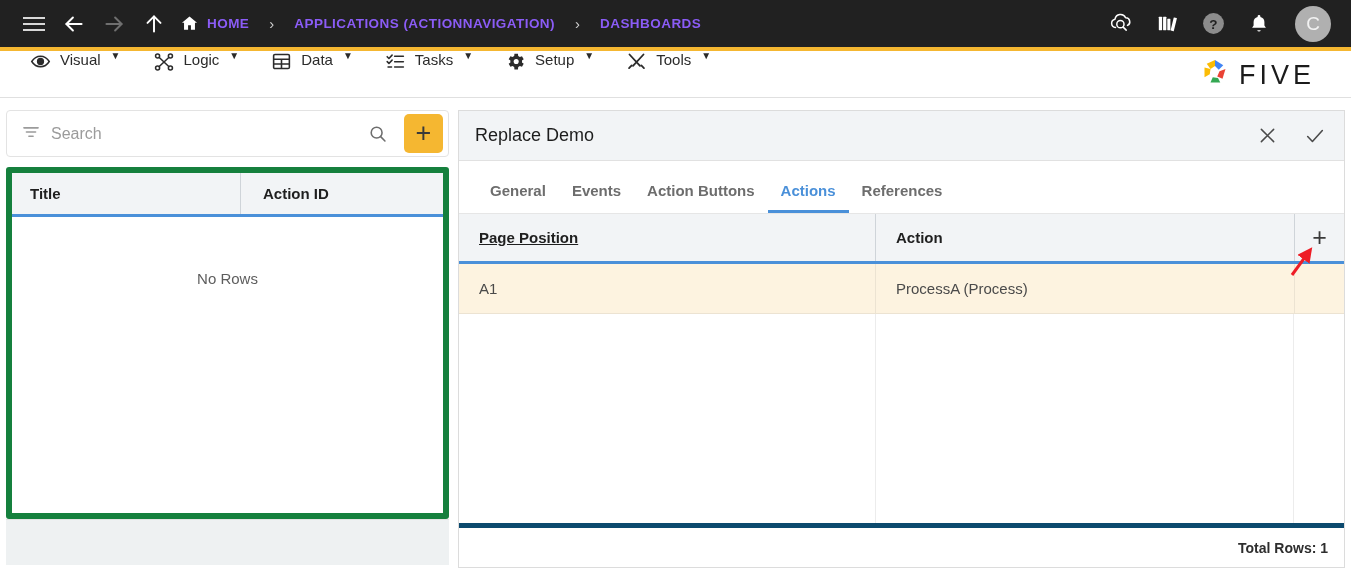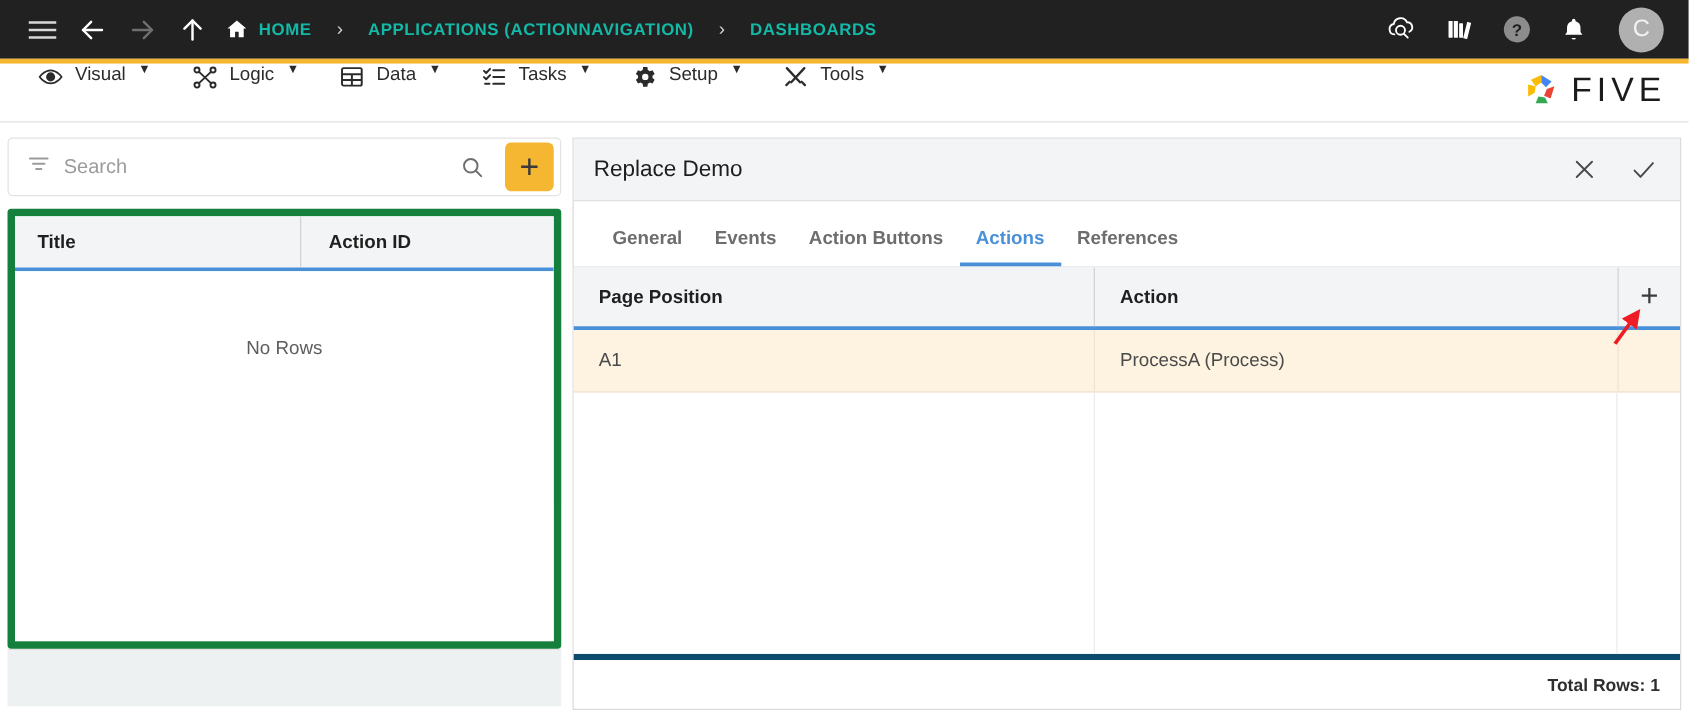--- a/index.html
+++ b/index.html
@@ -26,21 +26,21 @@
     width: 40px; height: 40px;
     display: flex; align-items: center; justify-content: center;
     color: #ffffff; flex: none;
   }
   .tb-icon.dim { color: #6f6f6f; }
   .hamburger { display: flex; flex-direction: column; gap: 4px; }
   .hamburger span { display: block; width: 22px; height: 2px; background: #d8d8d8; }
 
   .crumb {
     display: flex; align-items: center; gap: 8px;
-    color: #14b8a6; font-size: 13.5px; font-weight: bold;
+    color: #8b5cf6; font-size: 13.5px; font-weight: bold;
     letter-spacing: .45px; white-space: nowrap;
     padding: 0 6px; height: 47px;
   }
   .crumb-sep {
     color: #cfcfcf; font-size: 15px; padding: 0 14px;
     display: flex; align-items: center; height: 47px;
   }
   .home-icon { display: inline-flex; align-items: center; }
   .spacer { flex: 1 1 auto; }
 
@@ -60,22 +60,22 @@
   }
   .menu-item {
     display: flex; align-items: flex-start; gap: 9px;
     height: 47px; padding: 0 16px;
     color: #2b2b2b; font-size: 15px; cursor: default;
   }
   .menu-item .mlabel { font-weight: normal; }
   .caret { font-size: 10px; line-height: 1; margin-left: 1px; }
 
   .brand {
-    position: absolute; right: 18px; top: 57px;
-    display: flex; align-items: flex-start; gap: 9px;
+    position: absolute; right: 36px; top: 57px;
+    display: flex; align-items: flex-end; gap: 9px;
   }
   .brand-word {
     font-size: 27px; letter-spacing: 4px; color: #1b1b1b;
     font-family: "Liberation Sans", sans-serif;
   }
 
   
   .left-panel {
     position: absolute; left: 6px; top: 110px;
     width: 443px; height: 455px;
@@ -160,21 +160,21 @@
 
   .grid-head {
     height: 50px; background: #f2f4f6; position: relative;
     display: flex; align-items: center;
     border-bottom: 3px solid #4a90d9;
   }
   .grid-head .gcol {
     font-size: 15px; font-weight: bold; color: #1f1f1f;
     display: flex; align-items: center; height: 100%; padding-left: 20px;
   }
-  .grid-head .gcol.g1 { width: 416px; }
+  .grid-head .gcol.g1 { width: 416px; text-decoration: underline; }
   .grid-head .gcol.g2 { flex: 1; border-left: 1px solid #cfd4d9; padding-left: 20px; }
   .grid-head .gadd {
     width: 50px; border-left: 1px solid #cfd4d9;
     display: flex; align-items: center; justify-content: center;
     color: #3a3a3a; font-size: 25px; height: 100%; cursor: pointer;
   }
 
   .grid-body { flex: 1; position: relative; background: #ffffff; }
   .grid-row {
     height: 50px; background: #fdf3e0;

